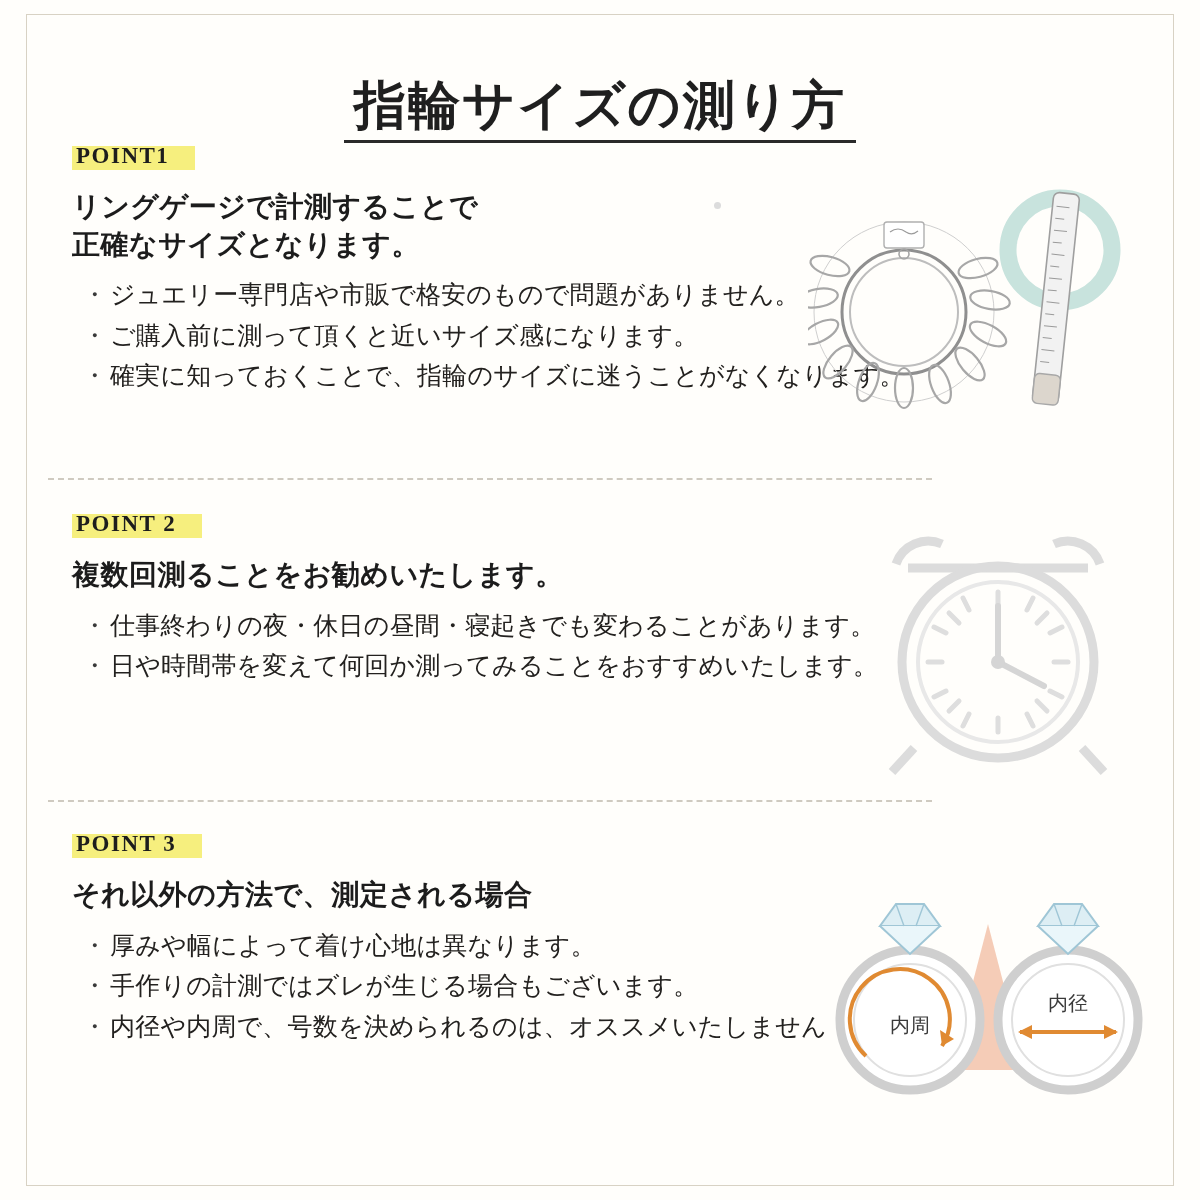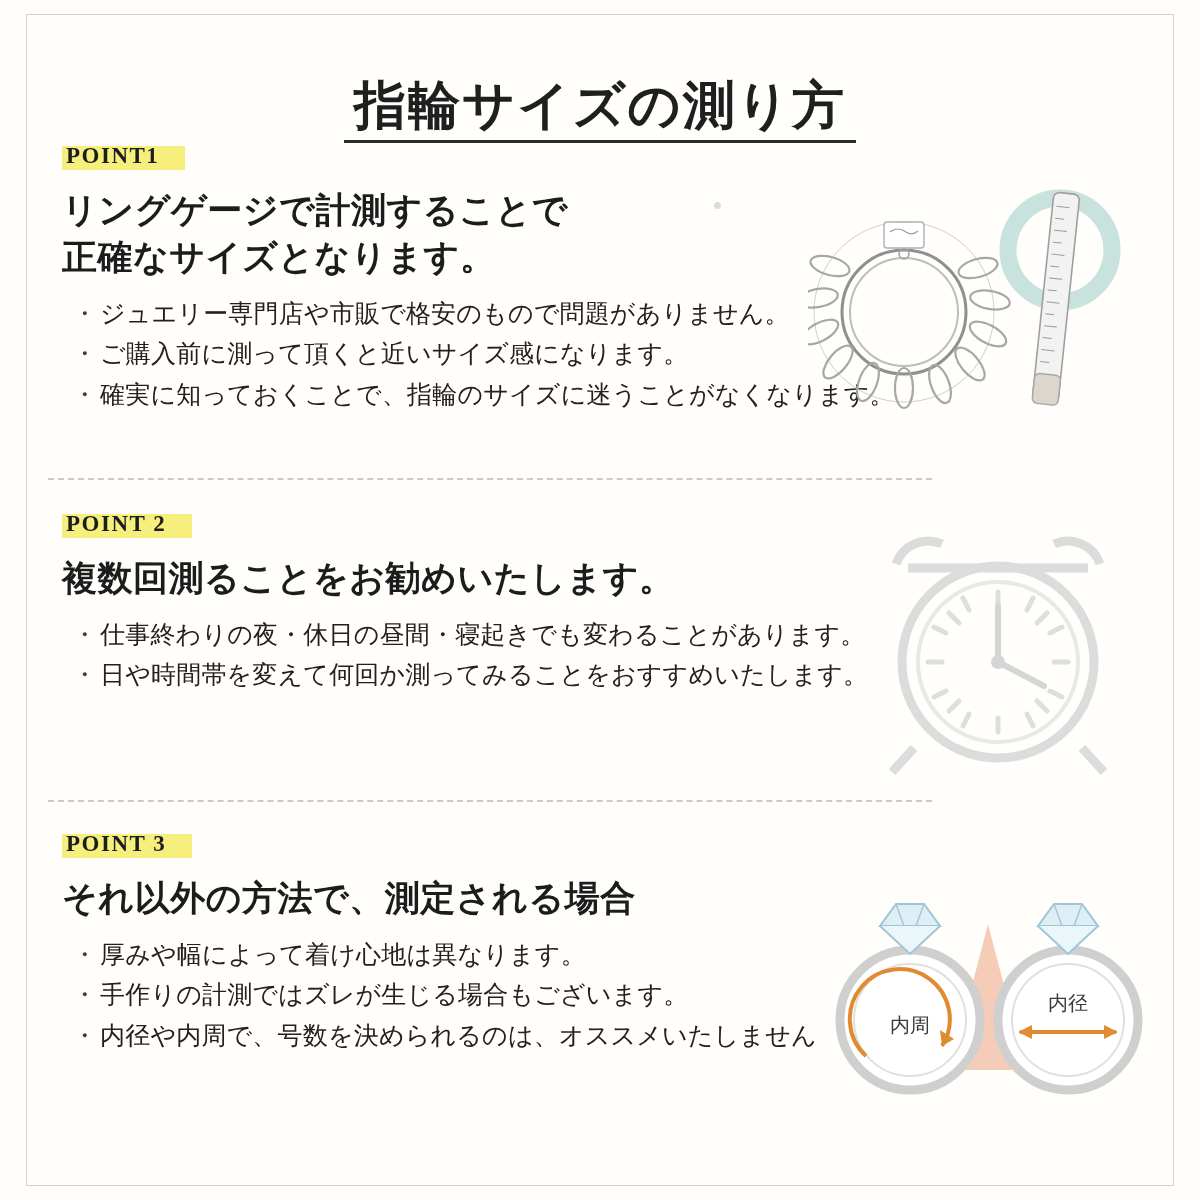--- a/index.html
+++ b/index.html
@@ -38,21 +38,21 @@
     font-weight: 700;
     color: #1f1f1f;
     border-bottom: 3px solid #2a2a2a;
     padding: 0 10px 6px 10px;
     line-height: 1.1;
     font-family: "Liberation Serif", "DejaVu Serif", serif;
   }
 
   .section {
     position: absolute;
-    left: 32px;
+    left: 42px;
     width: 1104px;
   }
   #sec1 { top: 140px; }
   #sec2 { top: 508px; }
   #sec3 { top: 828px; }
 
   .point-label {
     display: inline-block;
     position: relative;
     font-size: 23px;
@@ -65,21 +65,21 @@
   .point-label .hl {
     position: absolute;
     left: 30px; right: 0; top: 6px; bottom: 2px;
     background: #f6ef7e;
     z-index: 0;
   }
   .point-label .txt { position: relative; z-index: 1; }
 
   .heading {
     margin: 16px 0 4px 30px;
-    font-size: 35px;
+    font-size: 28px;
     line-height: 1.34;
     font-weight: 700;
     color: #1c1c1c;
     letter-spacing: 0.5px;
   }
   .heading .ln { display: block; }
 
   ul.bullets {
     list-style: none;
     margin: 12px 0 0 42px;

